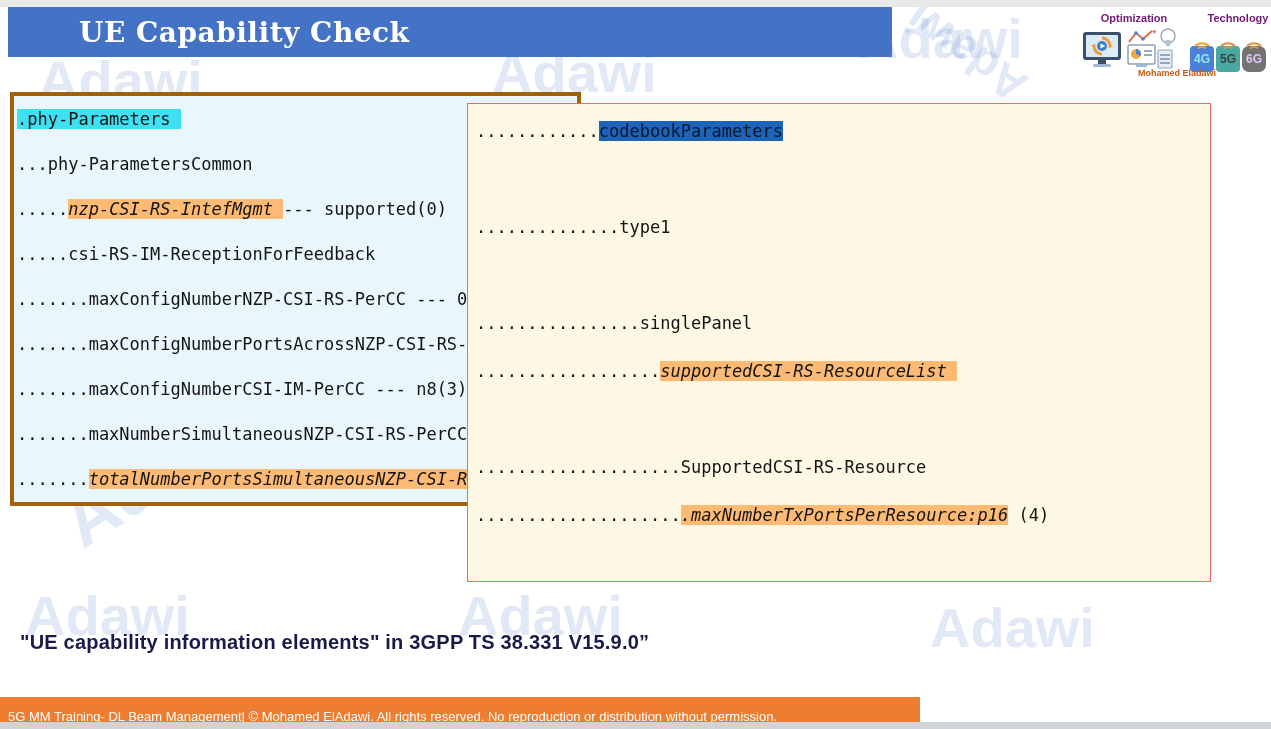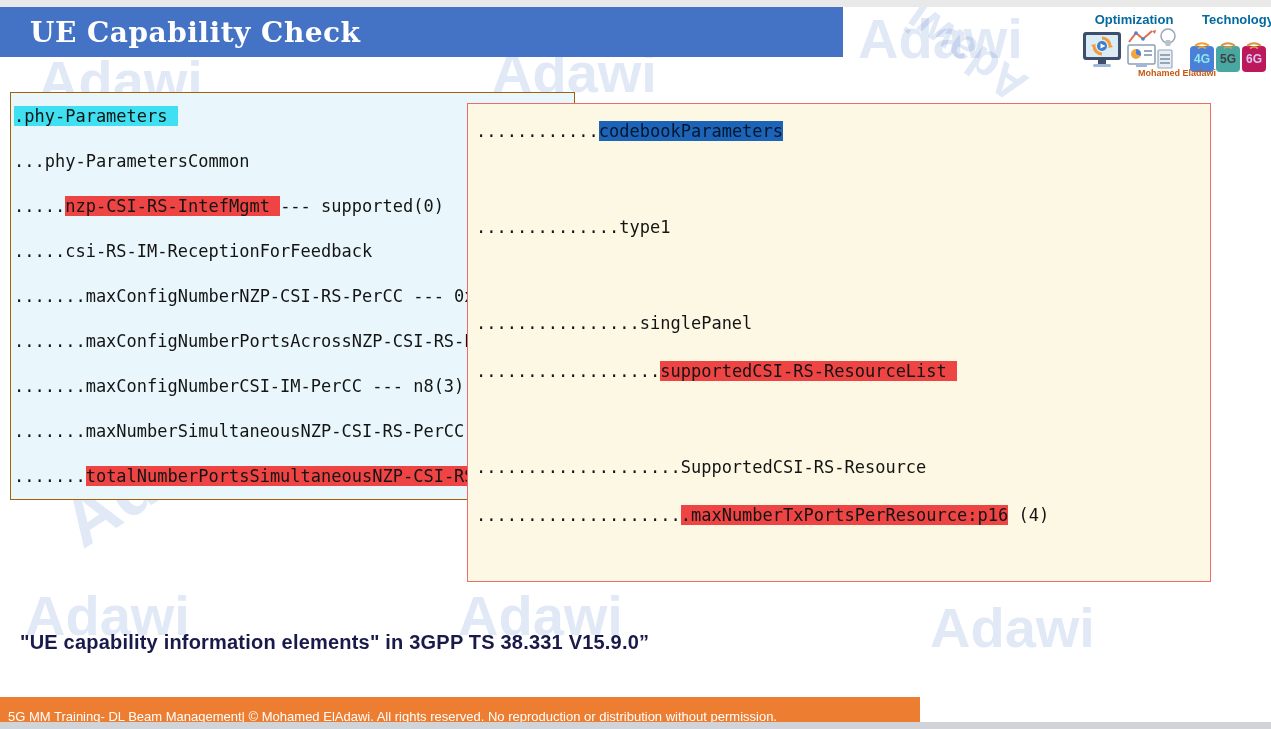--- a/index.html
+++ b/index.html
@@ -6,22 +6,22 @@
   .slide{
     position:relative;width:1271px;height:729px;overflow:hidden;
     background:#ffffff;font-family:"Liberation Sans",sans-serif;
   }
   
   .top-strip{position:absolute;left:0;top:0;width:1271px;height:7px;background:#e9e9e9;z-index:4;}
   .bottom-strip{position:absolute;left:0;top:722px;width:1271px;height:7px;background:#d0d3d7;z-index:4;}
 
   
   .title-bar{
-    position:absolute;left:0;top:7px;width:843px;height:50px;background:#4472c4;z-index:4;
-    display:flex;align-items:center;
+    position:absolute;left:8px;top:7px;width:843px;height:50px;background:#4472c4;z-index:4;
+    display:flex;align-items:center;padding-left:41px;
   }
   .title-bar .title{
     color:#ffffff;font-family:"DejaVu Serif",serif;font-weight:bold;
     font-size:28px;padding-left:30px;letter-spacing:0.5px;
   }
 
   
   .wm{
     position:absolute;z-index:1;color:rgba(68,114,196,0.16);
     font-family:"Liberation Sans",sans-serif;font-weight:600;
@@ -37,67 +37,67 @@
   .wm-bottom-center{left:458px;top:583px;}
   .wm-bottom-right{left:930px;top:595px;}
 
   
   .panel{
     position:absolute;font-family:"DejaVu Sans Mono","Liberation Mono",monospace;
     font-size:17px;color:#141414;white-space:pre;overflow:hidden;
   }
   .panel-left{
     left:10px;top:92px;width:560px;height:405px;z-index:2;
-    background:#e9f7fc;border:1px solid #a16207;padding:1px 0 0 3px;
+    background:#e9f7fc;border:4px solid #a16207;padding:1px 0 0 3px;
   }
   .panel-left .tline{line-height:45px;height:45px;}
   .panel-right{
     left:467px;top:103px;width:730px;height:474px;z-index:3;
     background:#fdf8e3;border:1px solid #ef6b6b;padding:3px 4px 0 8px;
   }
   .panel-right .tline{line-height:48px;height:48px;}
   .hl-cyan{background:#3fe0f2;}
-  .hl-yellow{background:#ef4444;}
+  .hl-yellow{background:#fdba74;font-style:italic;}
   .hl-blue{background:#1d63b8;color:#02182e;}
 
   
   .citation{
     position:absolute;left:20px;top:631px;z-index:3;
     font-size:20px;font-weight:bold;color:#1a1a4a;letter-spacing:0.2px;
   }
 
   
   .footer-bar{
     position:absolute;left:0;top:697px;width:920px;height:39px;background:#ed7d31;z-index:4;
     display:flex;align-items:center;
   }
   .footer-bar .footer-text{color:#ffffff;font-size:13px;padding-left:8px;white-space:nowrap;}
 
   
   .logo-area{position:absolute;left:1070px;top:10px;width:200px;height:72px;z-index:4;}
   .logo-label{
-    position:absolute;font-size:13px;font-weight:bold;color:#0369a1;
+    position:absolute;font-size:11px;font-weight:bold;color:#701a75;
     font-family:"Liberation Sans",sans-serif;
   }
   .label-opt{left:8px;top:2px;width:112px;text-align:center;}
   .label-tech{left:122px;top:2px;width:76px;text-align:center;margin-left:8px;}
   .icon-abs{position:absolute;}
   .credit{
     position:absolute;left:47px;top:58px;width:120px;text-align:center;
     font-size:9px;color:#c55a11;font-weight:bold;
   }
   .chip-row{position:absolute;left:120px;top:28px;display:flex;gap:2px;}
   .chip{
     width:24px;height:26px;border-radius:4px;margin-top:8px;position:relative;
     display:flex;align-items:center;justify-content:center;
     font-size:12px;font-weight:bold;font-family:"Liberation Sans",sans-serif;
   }
   .chip-4g{background:#4a80d9;color:#8fe8ec;}
   .chip-5g{background:#49a7a2;color:#404040;}
-  .chip-6g{background:#be185d;color:#d9c8ef;}
+  .chip-6g{background:#737373;color:#d9c8ef;border-radius:7px;}
   .chip svg{position:absolute;left:2px;top:-9px;}
 </style>
 </head>
 <body>
 
 <div class="slide">
 
   <div class="top-strip"></div>
 
   <div class="wm wm-top-left">Adawi</div>

